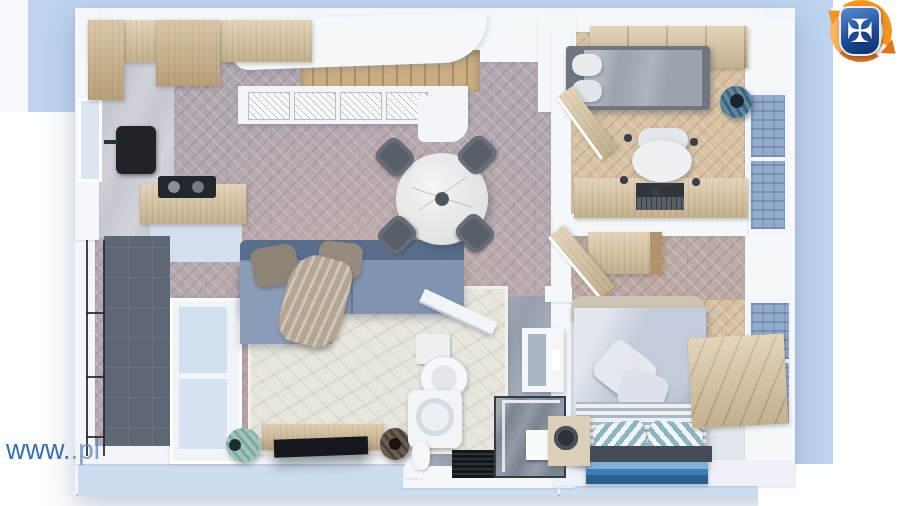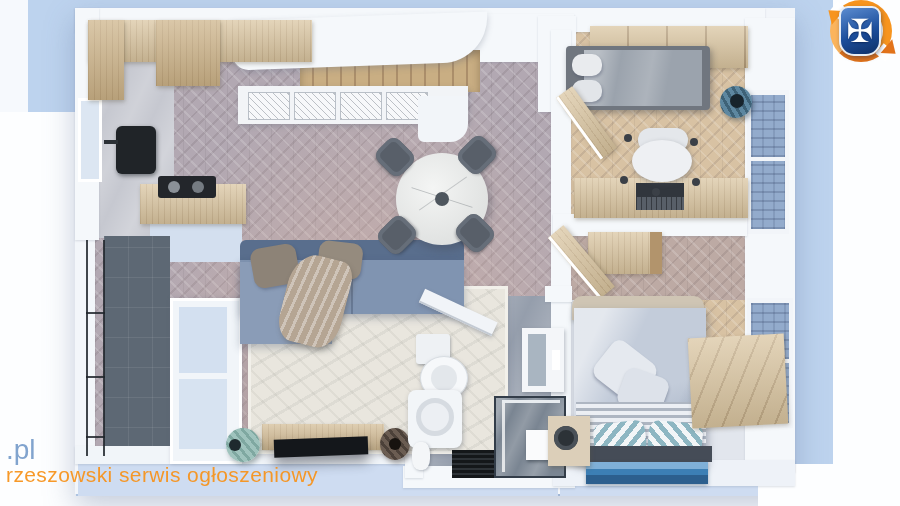--- a/index.html
+++ b/index.html
@@ -222,18 +222,18 @@
     <div class="abs" style="left:56px;top:46px;width:13px;height:13px;background:#ffffff;transform:rotate(40deg);"></div>
     <div class="abs" style="left:2px;top:8px;width:0;height:0;border-left:9px solid transparent;border-right:9px solid transparent;border-bottom:12px solid #f7941e;transform:rotate(-50deg);"></div>
     <div class="abs" style="left:60px;top:44px;width:0;height:0;border-left:9px solid transparent;border-right:9px solid transparent;border-top:12px solid #e2731a;transform:rotate(-50deg);"></div>
     <div class="abs" style="left:17px;top:6px;width:42px;height:50px;background:linear-gradient(160deg,#5c8cd0 0%,#1c4e9c 55%,#0e2f66 100%);border:2px solid #e8edf4;border-radius:9px 9px 15px 15px;box-sizing:border-box;box-shadow:1px 2px 4px rgba(20,40,80,.4);">
       <span class="cross">✠</span>
     </div>
   </div>
 
   <div class="abs" style="left:6px;top:434px;width:320px;opacity:.95;">
     <div class="wm-line1">
+      <span class="wm-prefix">www.</span>
         <span class="wm-suffix">.pl</span>
     </div>
-    <div class="wm-tagline">rzeszowski serwis ogłoszeniowy</div>
   </div>
 
 </div>
 
 </body></html>

